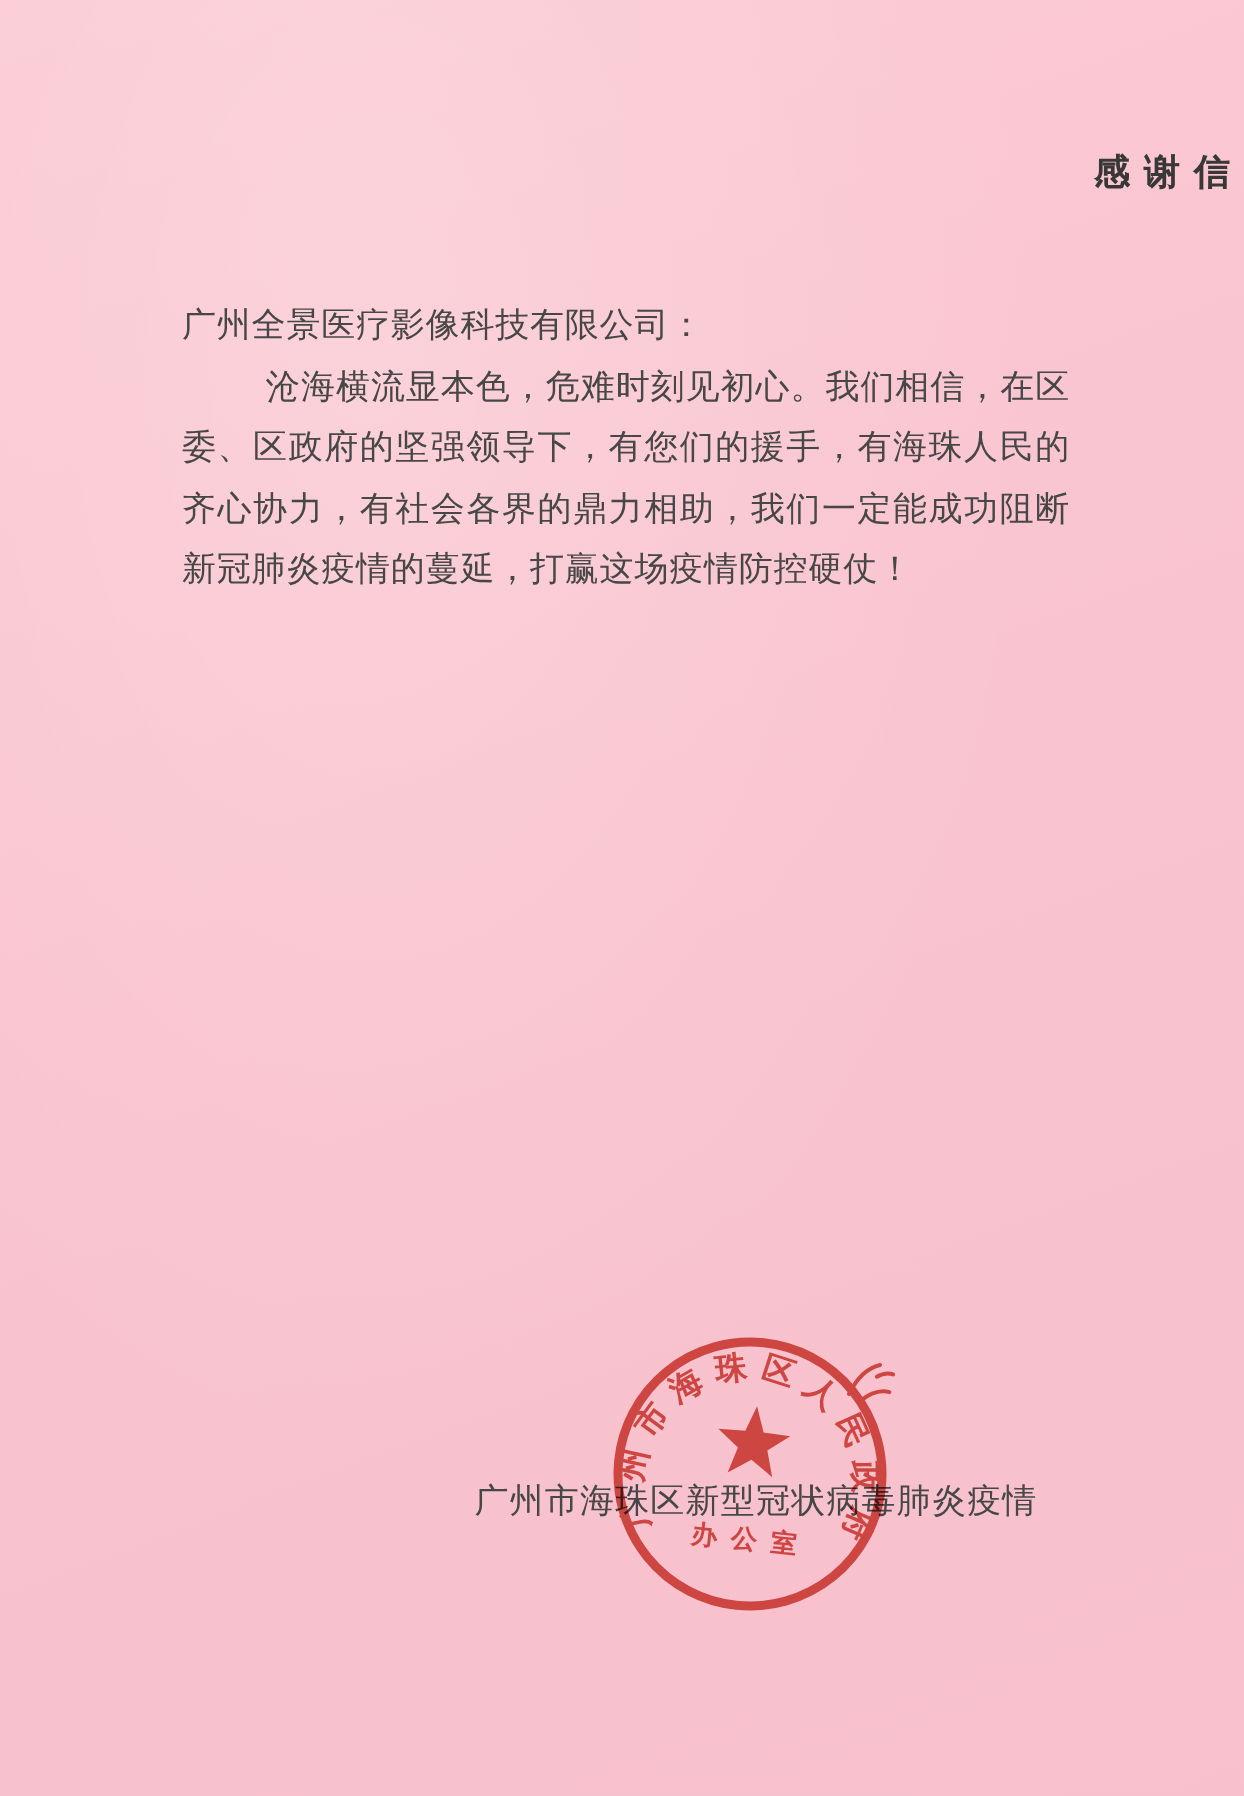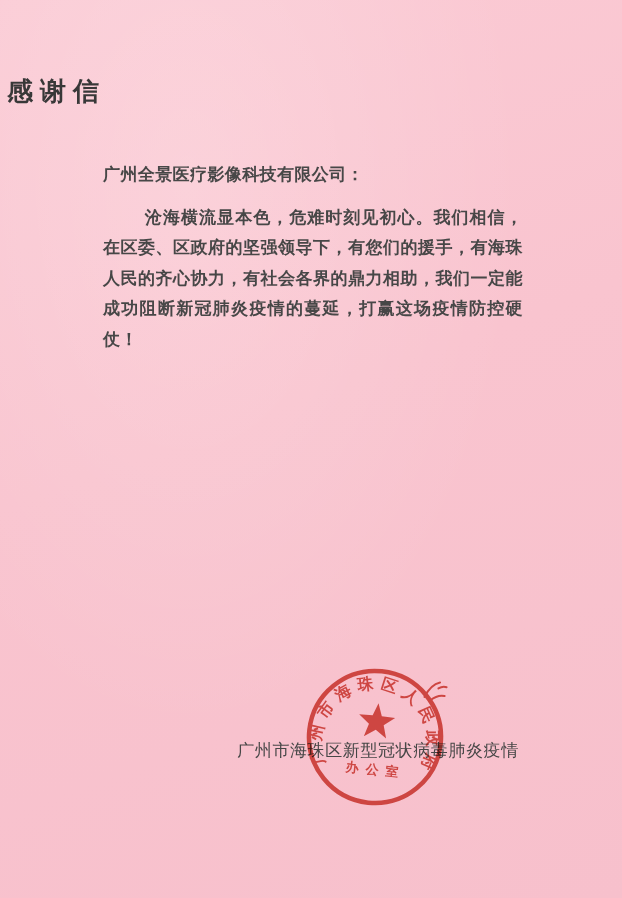--- a/index.html
+++ b/index.html
@@ -20,41 +20,40 @@
       radial-gradient(ellipse at 30% 20%, rgba(255,255,255,0.18), rgba(255,255,255,0) 55%),
       linear-gradient(160deg, #fbcbd5 0%, #f9c4cf 45%, #f7c0cc 100%);
     color: #4a4a4a;
   }
   .title {
     position: absolute;
     top: 74px;
     left: 0;
     width: 622px;
     margin: 0;
-    text-align: left;
-    font-size: 26px;
+    text-align: right;
+    font-size: 18px;
     font-weight: bold;
     color: #383838;
     letter-spacing: 7px;
     text-indent: 7px; 
   }
   .body-text {
     position: absolute;
     top: 148px;
     left: 91px;
     width: 444px;
     font-size: 17px;
     line-height: 30.6px;
     letter-spacing: 0.4px;
     text-align: justify;
     color: #474747;
   }
   .body-text p {
-    margin: 12px;
-    font-weight: bold;
+    margin: 0;
   }
   .body-text p.para {
     text-indent: 42px;
   }
   .signature {
     position: absolute;
     top: 735px;
     left: 232px;
     width: 292px;
     display: flex;

